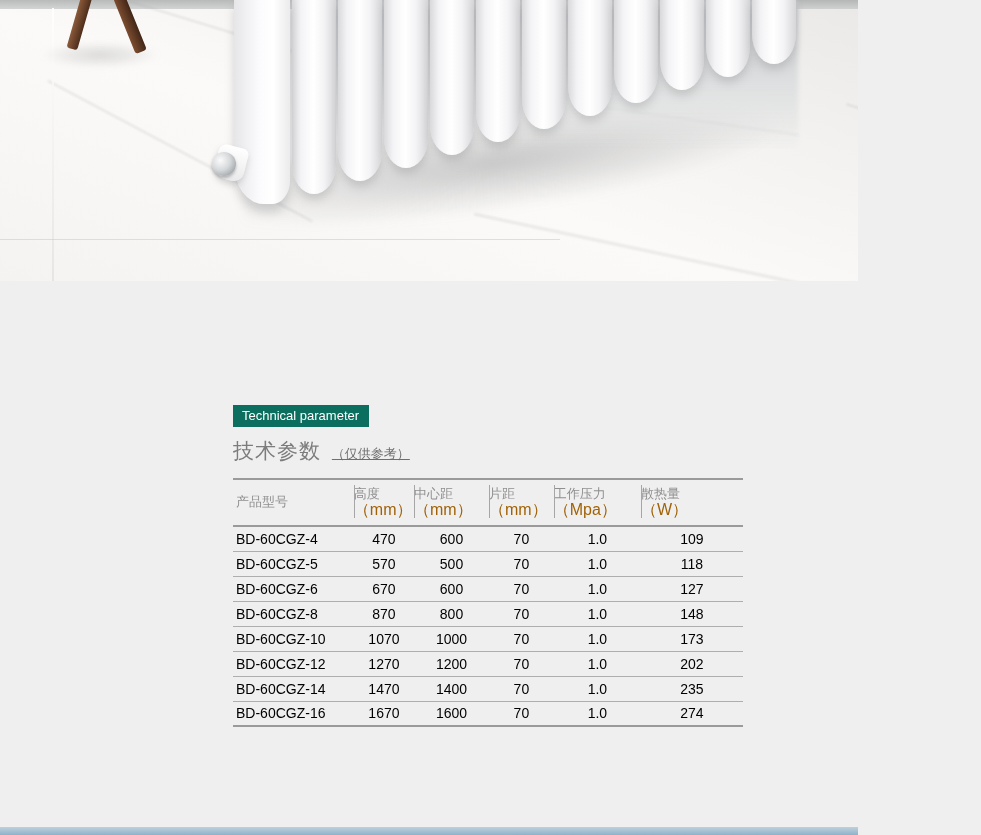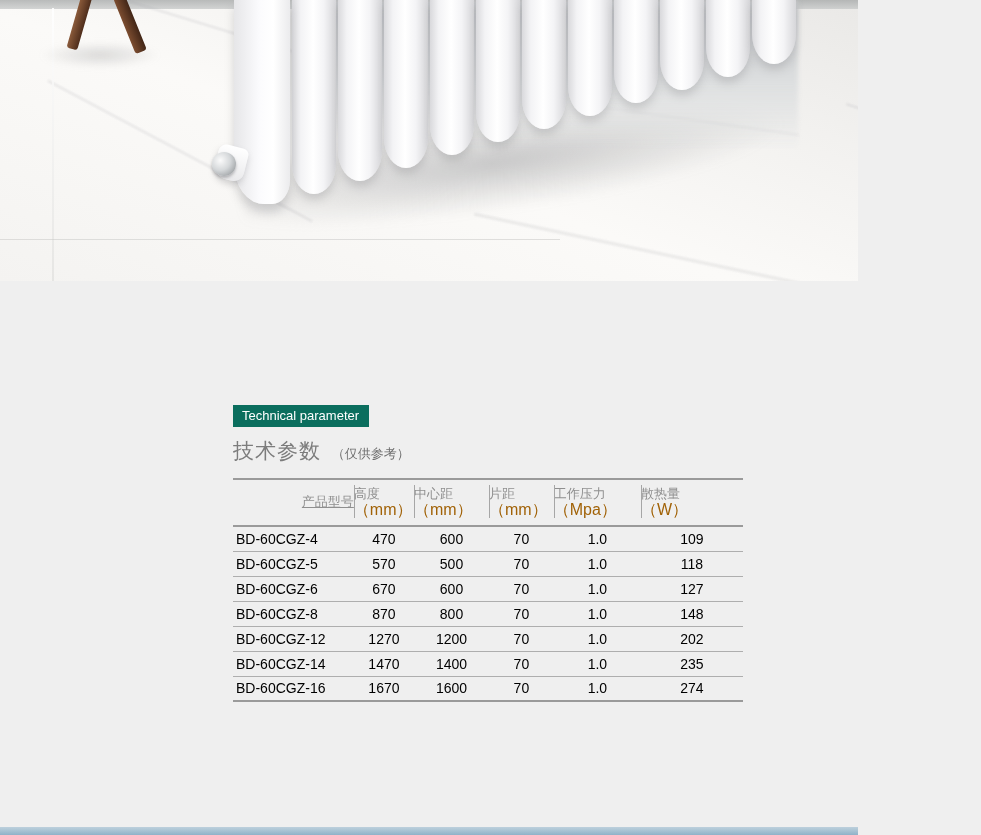--- a/index.html
+++ b/index.html
@@ -82,37 +82,37 @@
   .panel { position:absolute; left:233px; top:124px; width:510px; }
 
   .badge {
     display:inline-block; color:#ffffff; background:#0b6e5e;
     font-size:13px; line-height:15px; padding:3px 10px 4px 9px;
   }
   .section-title {
     margin-top:10px; font-size:21px; font-weight:400; color:#7c7c7c;
     letter-spacing:1px;
   }
-  .section-title .note { font-size:13px; color:#6e6e6e; letter-spacing:0; margin-left:4px; }
+  .section-title .note { font-size:13px; color:#6e6e6e; letter-spacing:0; margin-left:4px;text-decoration:underline; }
 
   table.spec { margin-top:13px; width:510px; border-collapse:collapse; table-layout:fixed;
     border-top:2px solid #9a9a9a; }
   table.spec col:nth-child(1){ width:23.7%; }
   table.spec col:nth-child(2){ width:11.8%; }
   table.spec col:nth-child(3){ width:14.7%; }
   table.spec col:nth-child(4){ width:12.7%; }
   table.spec col:nth-child(5){ width:17.1%; }
   table.spec col:nth-child(6){ width:20.0%; }
 
   table.spec thead th {
     font-weight:400; color:#8f8f8f; font-size:13px; line-height:16px;
     padding:6px 0 7px 0; text-align:left; vertical-align:middle;
     border-bottom:2px solid #9a9a9a; position:relative;
   }
-  table.spec thead th:first-child { text-align:right; padding-left:3px;text-decoration:underline; }
+  table.spec thead th:first-child { text-align:left; padding-left:3px; }
   table.spec thead th:not(:first-child)::before {
     content:""; position:absolute; left:0; top:5px; bottom:7px; width:1px; background:#a6a6a6;
   }
   table.spec thead .th-unit { font-size:16px; color:#a16207; }
 
   table.spec tbody td {
     color:#000000; font-size:14px; height:25px; padding:0;
     text-align:center; border-bottom:1.5px solid #aeaeae;
   }
   table.spec tbody td:first-child { text-align:left; padding-left:3px; }
@@ -234,20 +234,28 @@
             </tr>
             <tr>
               <td>BD-60CGZ-8</td>
               <td>870</td>
               <td>800</td>
               <td>70</td>
               <td>1.0</td>
               <td>148</td>
             </tr>
             <tr>
+              <td>BD-60CGZ-10</td>
+              <td>1070</td>
+              <td>1000</td>
+              <td>70</td>
+              <td>1.0</td>
+              <td>173</td>
+            </tr>
+            <tr>
               <td>BD-60CGZ-12</td>
               <td>1270</td>
               <td>1200</td>
               <td>70</td>
               <td>1.0</td>
               <td>202</td>
             </tr>
             <tr>
               <td>BD-60CGZ-14</td>
               <td>1470</td>

